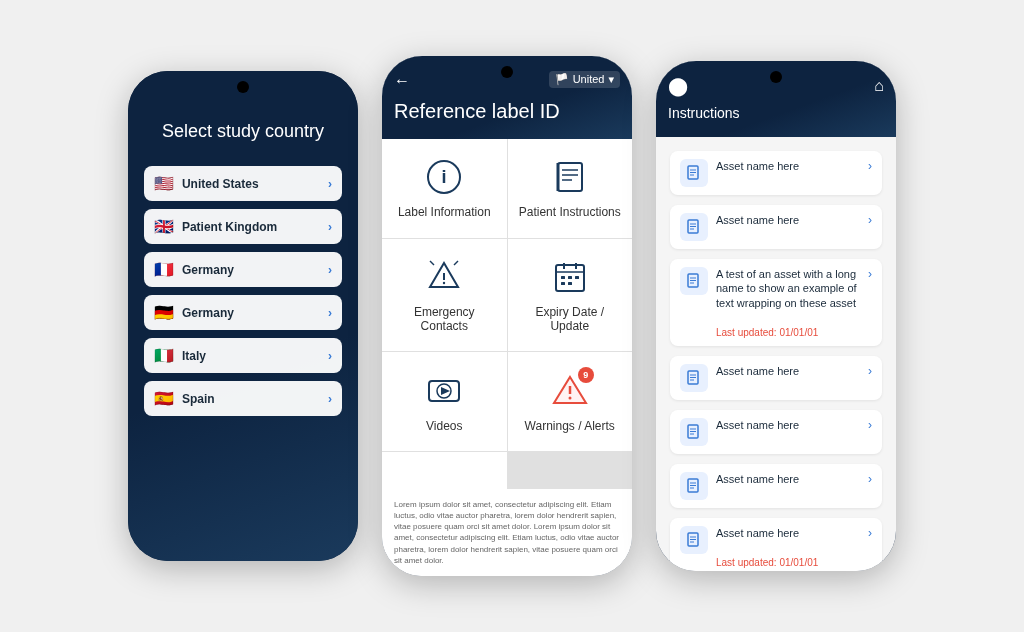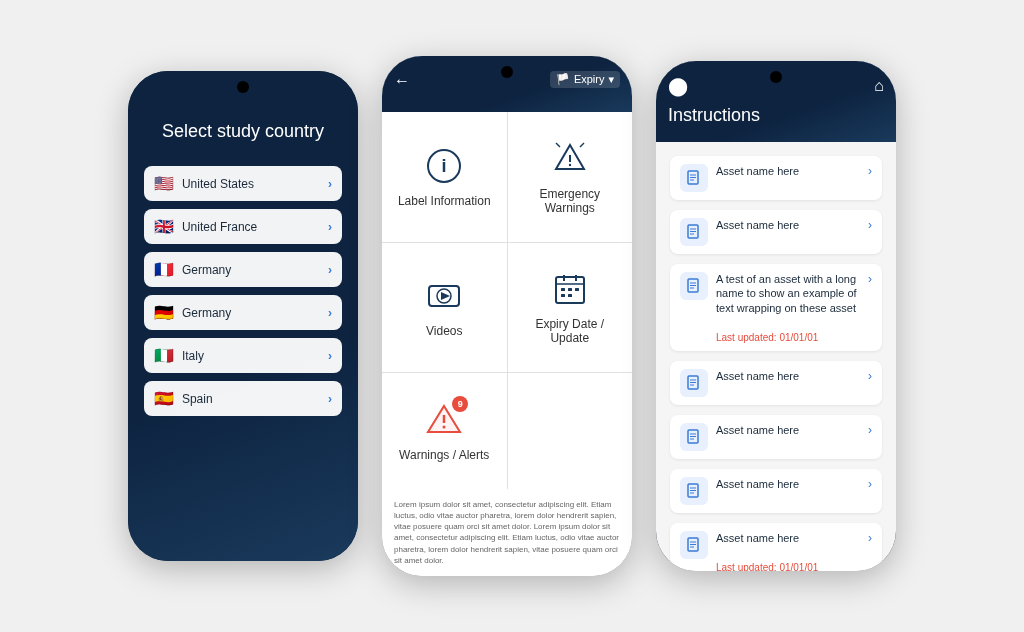--- a/index.html
+++ b/index.html
@@ -81,21 +81,21 @@
       display: flex;
       align-items: center;
       gap: 8px;
     }
     .flag {
       font-size: 16px;
     }
     .country-name {
       font-size: 12px;
       color: #1a2a3a;
-      font-weight: 400;
+      font-weight: 700;
     }
     .chevron {
       color: #3a7bd5;
       font-size: 12px;
       font-weight: bold;
     }
 
     
     .phone-2 {
       width: 250px;
@@ -214,21 +214,21 @@
       padding: 14px 12px 16px;
     }
     .phone3-top-bar {
       display: flex;
       justify-content: space-between;
       align-items: center;
       margin-bottom: 8px;
     }
     .phone3-title {
       color: #fff;
-      font-size: 18px;
+      font-size: 14px;
       font-weight: 500;
     }
     .asset-list {
       flex: 1;
       overflow-y: auto;
       padding: 14px;
       display: flex;
       flex-direction: column;
       gap: 10px;
     }
@@ -297,21 +297,21 @@
     <div class="country-item">
     <div class="country-left">
       <span class="flag">🇺🇸</span>
       <span class="country-name">United States</span>
     </div>
     <span class="chevron">›</span>
   </div>
         <div class="country-item">
     <div class="country-left">
       <span class="flag">🇬🇧</span>
-      <span class="country-name">United France</span>
+      <span class="country-name">Patient Kingdom</span>
     </div>
     <span class="chevron">›</span>
   </div>
         <div class="country-item">
     <div class="country-left">
       <span class="flag">🇫🇷</span>
       <span class="country-name">Germany</span>
     </div>
     <span class="chevron">›</span>
   </div>
@@ -341,81 +341,94 @@
 </div>
 
 <div class="phone phone-2">
   <div class="phone-notch"></div>
   <div class="phone-screen">
     <div class="phone2-header">
       <div class="phone2-top-bar">
         <span class="back-icon">←</span>
         <div class="language-btn">
           <span>🏳️</span>
-          <span>Expiry</span>
+          <span>United</span>
           <span>▾</span>
         </div>
       </div>
+      <div class="phone2-title">Reference label ID</div>
     </div>
     <div class="menu-grid">
 
       <div class="menu-cell">
         <div class="menu-icon">
           <svg viewBox="0 0 36 36" fill="none" xmlns="http://www.w3.org/2000/svg">
             <circle cx="18" cy="18" r="16" stroke="#1a3a5c" stroke-width="2"></circle>
             <text x="18" y="24" text-anchor="middle" font-size="18" fill="#1a3a5c" font-weight="bold">i</text>
           </svg>
         </div>
         <span class="menu-label">Label Information</span>
       </div>
 
+      <div class="menu-cell">
+        <div class="menu-icon">
+          <svg viewBox="0 0 36 36" fill="none" xmlns="http://www.w3.org/2000/svg">
+            <rect x="6" y="4" width="24" height="28" rx="2" stroke="#1a3a5c" stroke-width="2"></rect>
+            <line x1="10" y1="11" x2="26" y2="11" stroke="#1a3a5c" stroke-width="1.5"></line>
+            <line x1="10" y1="16" x2="26" y2="16" stroke="#1a3a5c" stroke-width="1.5"></line>
+            <line x1="10" y1="21" x2="20" y2="21" stroke="#1a3a5c" stroke-width="1.5"></line>
+            <line x1="6" y1="4" x2="6" y2="32" stroke="#1a3a5c" stroke-width="3"></line>
+          </svg>
+        </div>
+        <span class="menu-label">Patient Instructions</span>
+      </div>
 
       <div class="menu-cell">
         <div class="menu-icon">
           <svg viewBox="0 0 36 36" fill="none" xmlns="http://www.w3.org/2000/svg">
             <polygon points="18,4 32,28 4,28" stroke="#1a3a5c" stroke-width="2" fill="none"></polygon>
             <line x1="18" y1="14" x2="18" y2="21" stroke="#1a3a5c" stroke-width="2"></line>
             <circle cx="18" cy="24" r="1.2" fill="#1a3a5c"></circle>
 
             <line x1="8" y1="6" x2="4" y2="2" stroke="#1a3a5c" stroke-width="1.5"></line>
             <line x1="28" y1="6" x2="32" y2="2" stroke="#1a3a5c" stroke-width="1.5"></line>
           </svg>
         </div>
-        <span class="menu-label">Emergency Warnings</span>
-      </div>
-
-      <div class="menu-cell">
-        <div class="menu-icon">
-          <svg viewBox="0 0 36 36" fill="none" xmlns="http://www.w3.org/2000/svg">
-            <rect x="3" y="8" width="30" height="20" rx="3" stroke="#1a3a5c" stroke-width="2"></rect>
-            <circle cx="18" cy="18" r="7" stroke="#1a3a5c" stroke-width="1.5"></circle>
-            <polygon points="15,14 24,18 15,22" fill="#1a3a5c"></polygon>
-          </svg>
-        </div>
-        <span class="menu-label">Videos</span>
+        <span class="menu-label">Emergency Contacts</span>
       </div>
 
       <div class="menu-cell">
         <div class="menu-icon">
           <svg viewBox="0 0 36 36" fill="none" xmlns="http://www.w3.org/2000/svg">
             <rect x="4" y="6" width="28" height="26" rx="2" stroke="#1a3a5c" stroke-width="2"></rect>
             <line x1="4" y1="13" x2="32" y2="13" stroke="#1a3a5c" stroke-width="1.5"></line>
             <line x1="12" y1="4" x2="12" y2="10" stroke="#1a3a5c" stroke-width="2"></line>
             <line x1="24" y1="4" x2="24" y2="10" stroke="#1a3a5c" stroke-width="2"></line>
             <rect x="9" y="17" width="4" height="3" rx="0.5" fill="#1a3a5c"></rect>
             <rect x="16" y="17" width="4" height="3" rx="0.5" fill="#1a3a5c"></rect>
             <rect x="23" y="17" width="4" height="3" rx="0.5" fill="#1a3a5c"></rect>
             <rect x="9" y="23" width="4" height="3" rx="0.5" fill="#1a3a5c"></rect>
             <rect x="16" y="23" width="4" height="3" rx="0.5" fill="#1a3a5c"></rect>
           </svg>
         </div>
         <span class="menu-label">Expiry Date / Update</span>
       </div>
 
       <div class="menu-cell">
+        <div class="menu-icon">
+          <svg viewBox="0 0 36 36" fill="none" xmlns="http://www.w3.org/2000/svg">
+            <rect x="3" y="8" width="30" height="20" rx="3" stroke="#1a3a5c" stroke-width="2"></rect>
+            <circle cx="18" cy="18" r="7" stroke="#1a3a5c" stroke-width="1.5"></circle>
+            <polygon points="15,14 24,18 15,22" fill="#1a3a5c"></polygon>
+          </svg>
+        </div>
+        <span class="menu-label">Videos</span>
+      </div>
+
+      <div class="menu-cell">
         <div class="menu-icon badge-container">
           <svg viewBox="0 0 36 36" fill="none" xmlns="http://www.w3.org/2000/svg" width="36" height="36">
             <polygon points="18,4 34,30 2,30" stroke="#e74c3c" stroke-width="2" fill="#fff3f3"></polygon>
             <line x1="18" y1="13" x2="18" y2="21" stroke="#e74c3c" stroke-width="2.5"></line>
             <circle cx="18" cy="25" r="1.5" fill="#e74c3c"></circle>
           </svg>
           <span class="badge">9</span>
         </div>
         <span class="menu-label">Warnings / Alerts</span>
       </div>

